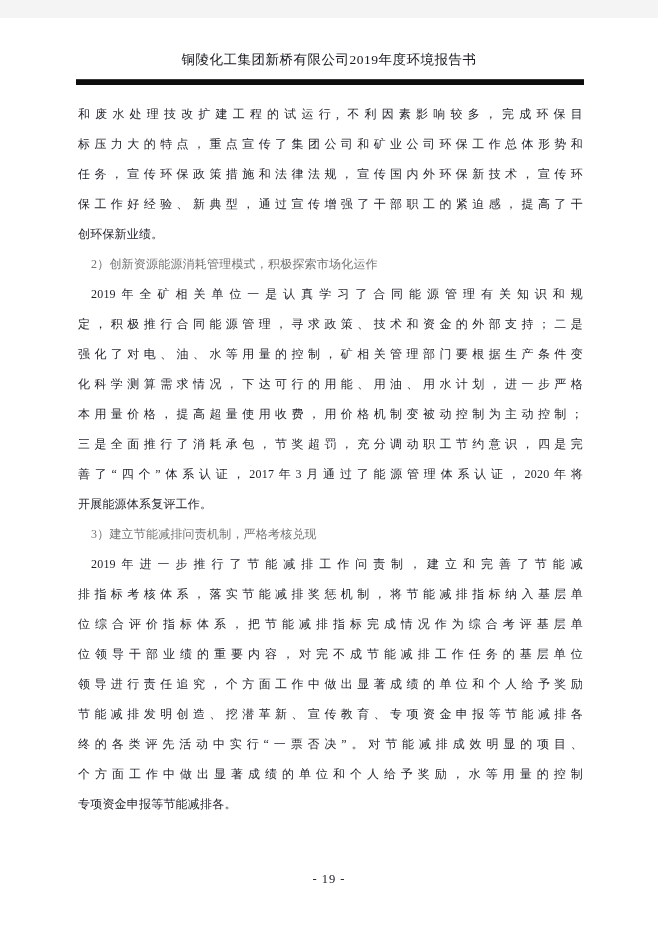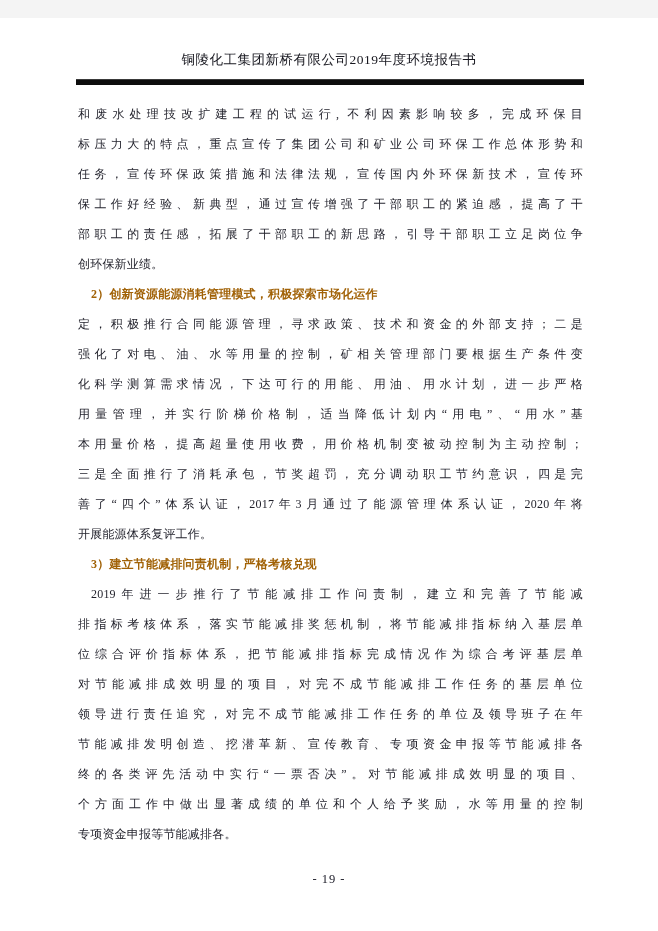--- a/index.html
+++ b/index.html
@@ -53,22 +53,22 @@
     color: #1f1f29;
   }
   .line.flush {
     text-align: center;
     text-align-last: left;
   }
   .line.indent {
     padding-left: 13px;
   }
   .line.heading {
-    font-weight: 700;
-    color: #a16207;
+    font-weight: 400;
+    color: #737373;
   }
   .footer {
     position: absolute;
     top: 854px;
     left: 0;
     width: 100%;
     text-align: center;
     font-size: 12.5px;
     letter-spacing: 1px;
     color: #20202c;
@@ -79,37 +79,36 @@
 
 <div class="page">
   <div class="header-title">铜陵化工集团新桥有限公司2019年度环境报告书</div>
   <div class="header-rule"></div>
 
   <div class="body-lines">
       <div class="line">和废水处理技改扩建工程的试运行, 不利因素影响较多，完成环保目</div>
       <div class="line">标压力大的特点，重点宣传了集团公司和矿业公司环保工作总体形势和</div>
       <div class="line">任务，宣传环保政策措施和法律法规，宣传国内外环保新技术，宣传环</div>
       <div class="line">保工作好经验、新典型，通过宣传增强了干部职工的紧迫感，提高了干</div>
-      <div class="line">部职工的责任感，拓展了干部职工的新思路，引导干部职工立足岗位争</div>
       <div class="line flush">创环保新业绩。</div>
       <div class="line indent heading flush">2）创新资源能源消耗管理模式，积极探索市场化运作</div>
+      <div class="line indent">2019年全矿相关单位一是认真学习了合同能源管理有关知识和规</div>
       <div class="line">定，积极推行合同能源管理，寻求政策、技术和资金的外部支持；二是</div>
       <div class="line">强化了对电、油、水等用量的控制，矿相关管理部门要根据生产条件变</div>
       <div class="line">化科学测算需求情况，下达可行的用能、用油、用水计划，进一步严格</div>
-      <div class="line">用量管理，并实行阶梯价格制，适当降低计划内“用电”、“用水”基</div>
       <div class="line">本用量价格，提高超量使用收费，用价格机制变被动控制为主动控制；</div>
       <div class="line">三是全面推行了消耗承包，节奖超罚，充分调动职工节约意识，四是完</div>
       <div class="line">善了“四个”体系认证，2017年3月通过了能源管理体系认证，2020年将</div>
       <div class="line flush">开展能源体系复评工作。</div>
       <div class="line indent heading flush">3）建立节能减排问责机制，严格考核兑现</div>
       <div class="line indent">2019年进一步推行了节能减排工作问责制，建立和完善了节能减</div>
       <div class="line">排指标考核体系，落实节能减排奖惩机制，将节能减排指标纳入基层单</div>
       <div class="line">位综合评价指标体系，把节能减排指标完成情况作为综合考评基层单</div>
-      <div class="line">对节能减排成效明显的项目，对完不成节能减排工作任务的基层单位</div>
-      <div class="line">领导进行责任追究，对完不成节能减排工作任务的单位及领导班子在年</div>
+      <div class="line">位领导干部业绩的重要内容，对完不成节能减排工作任务的基层单位</div>
+      <div class="line">领导进行责任追究，个方面工作中做出显著成绩的单位和个人给予奖励</div>
       <div class="line">节能减排发明创造、挖潜革新、宣传教育、专项资金申报等节能减排各</div>
       <div class="line">终的各类评先活动中实行“一票否决”。对节能减排成效明显的项目、</div>
       <div class="line">个方面工作中做出显著成绩的单位和个人给予奖励，水等用量的控制</div>
       <div class="line flush">专项资金申报等节能减排各。</div>
     </div>
 
   <div class="footer">
     <span>- 19 -</span>
   </div>
 </div>

